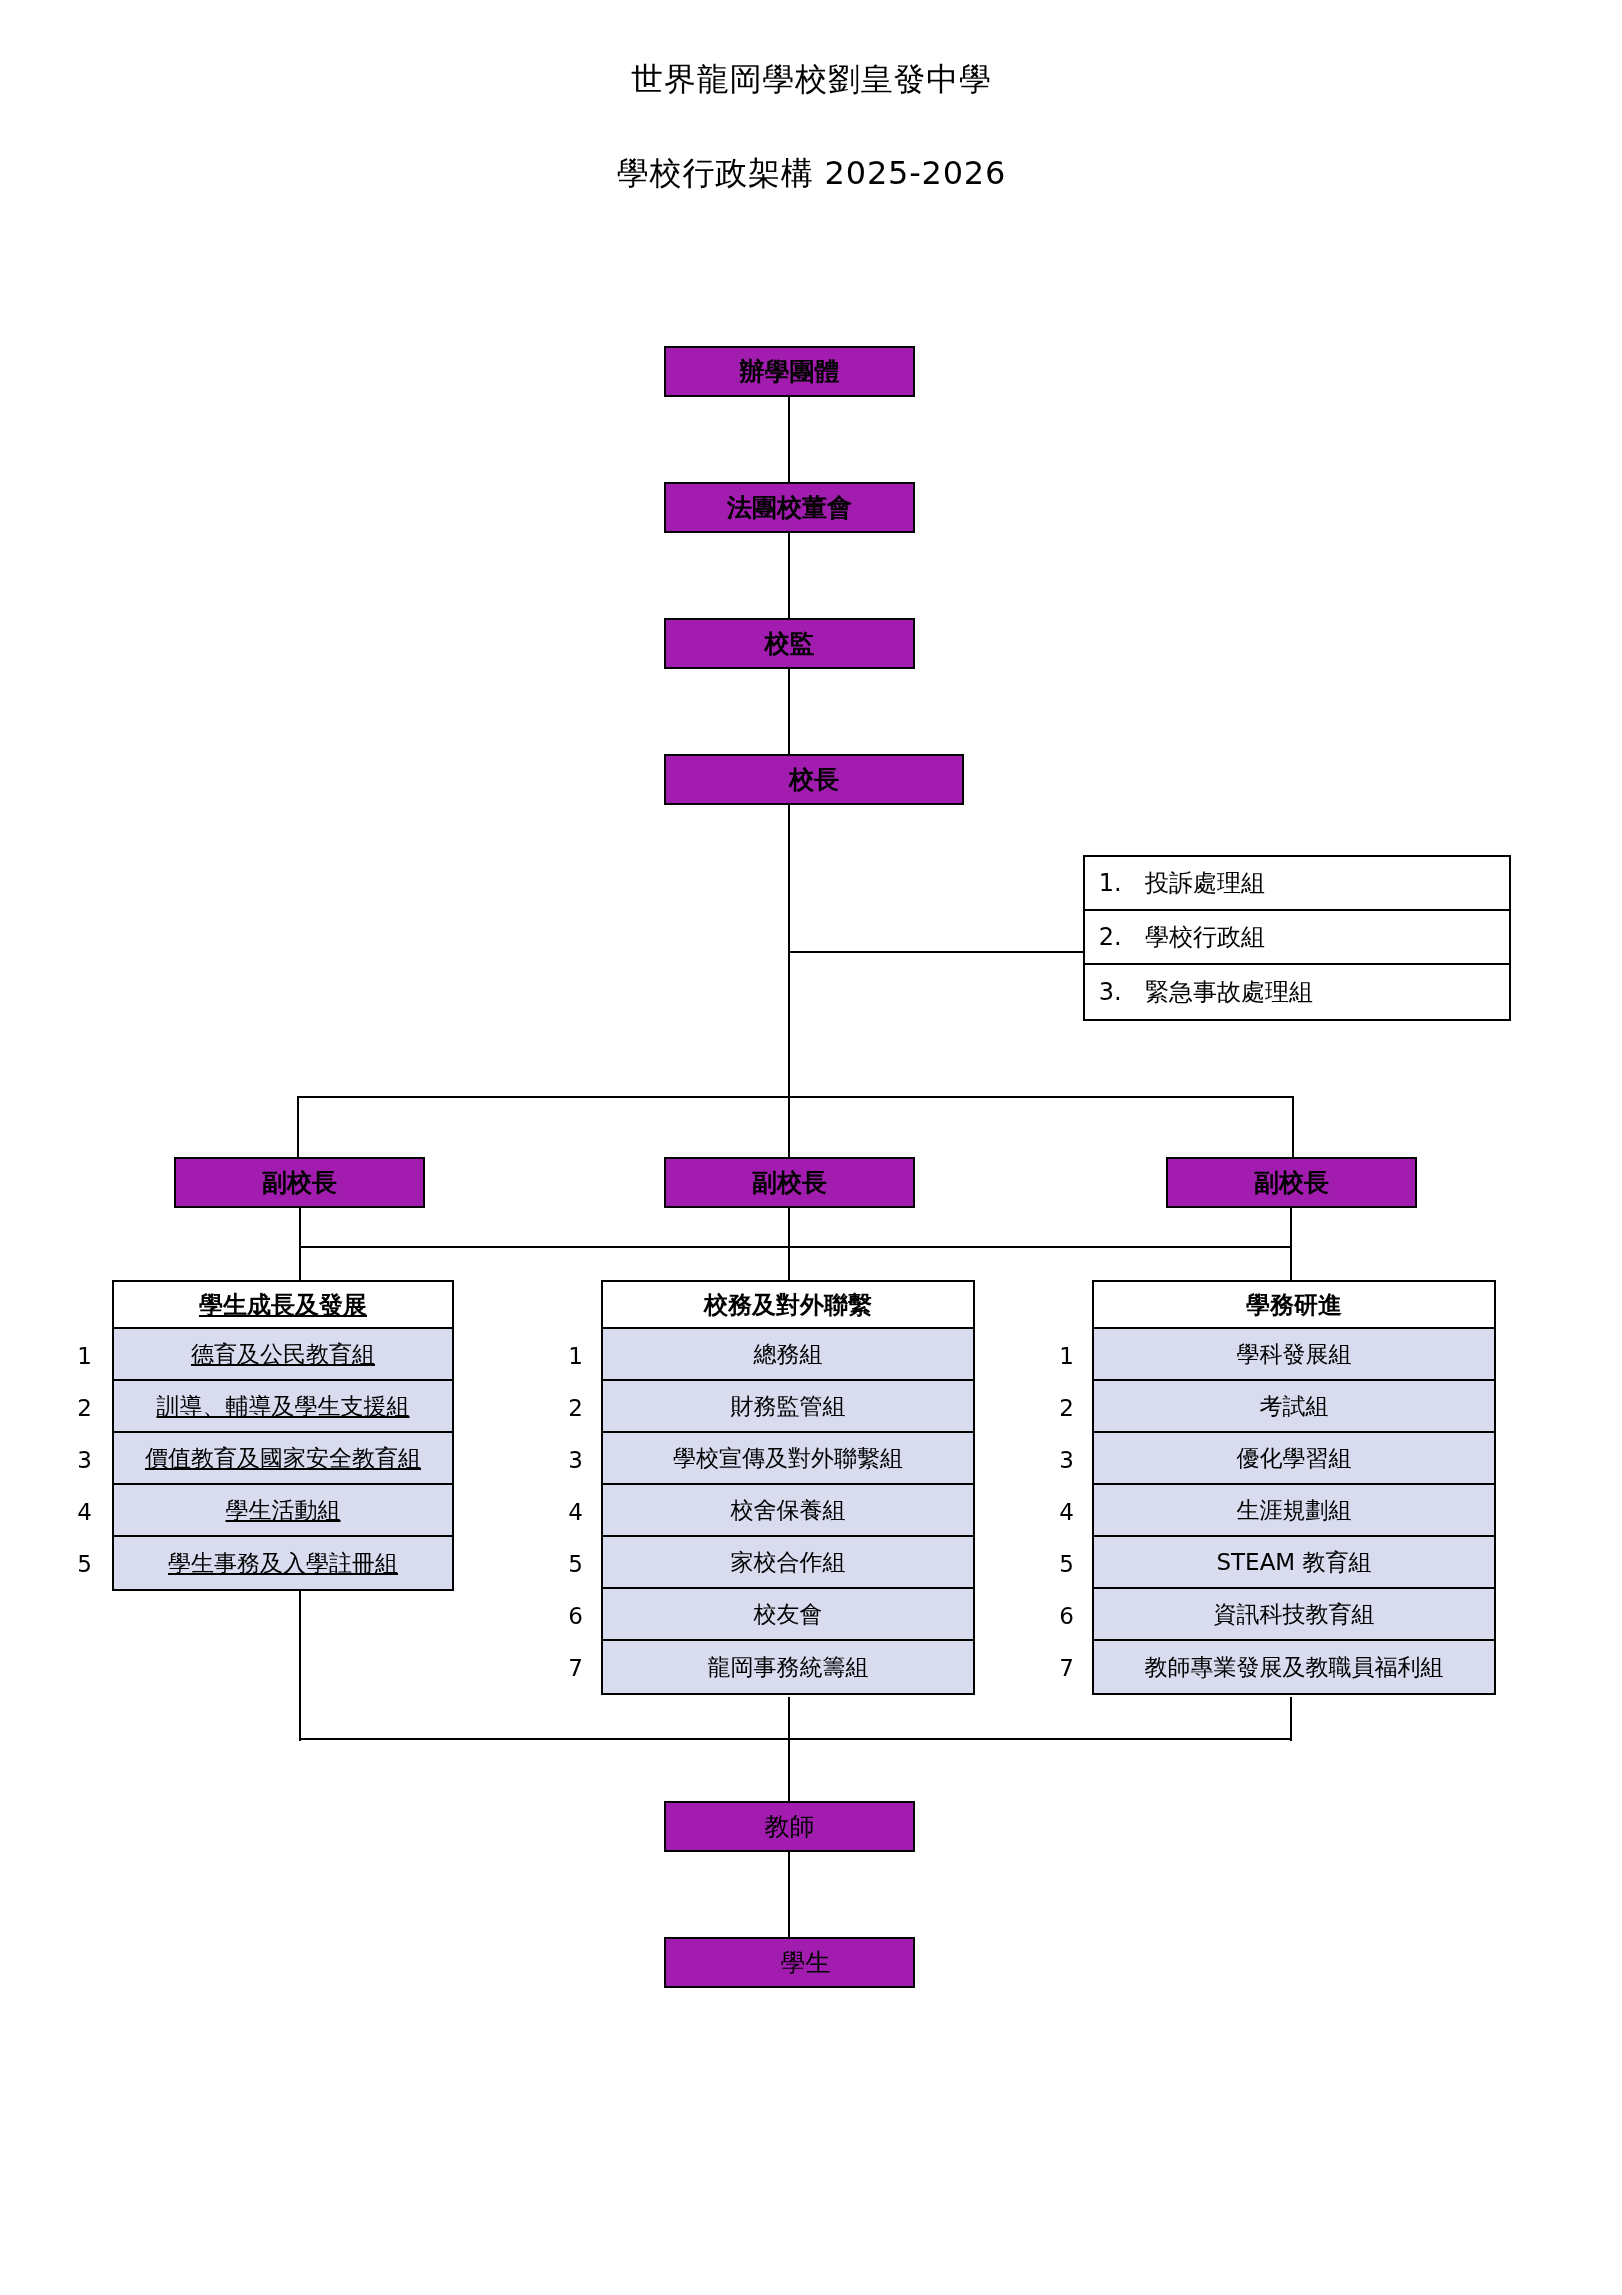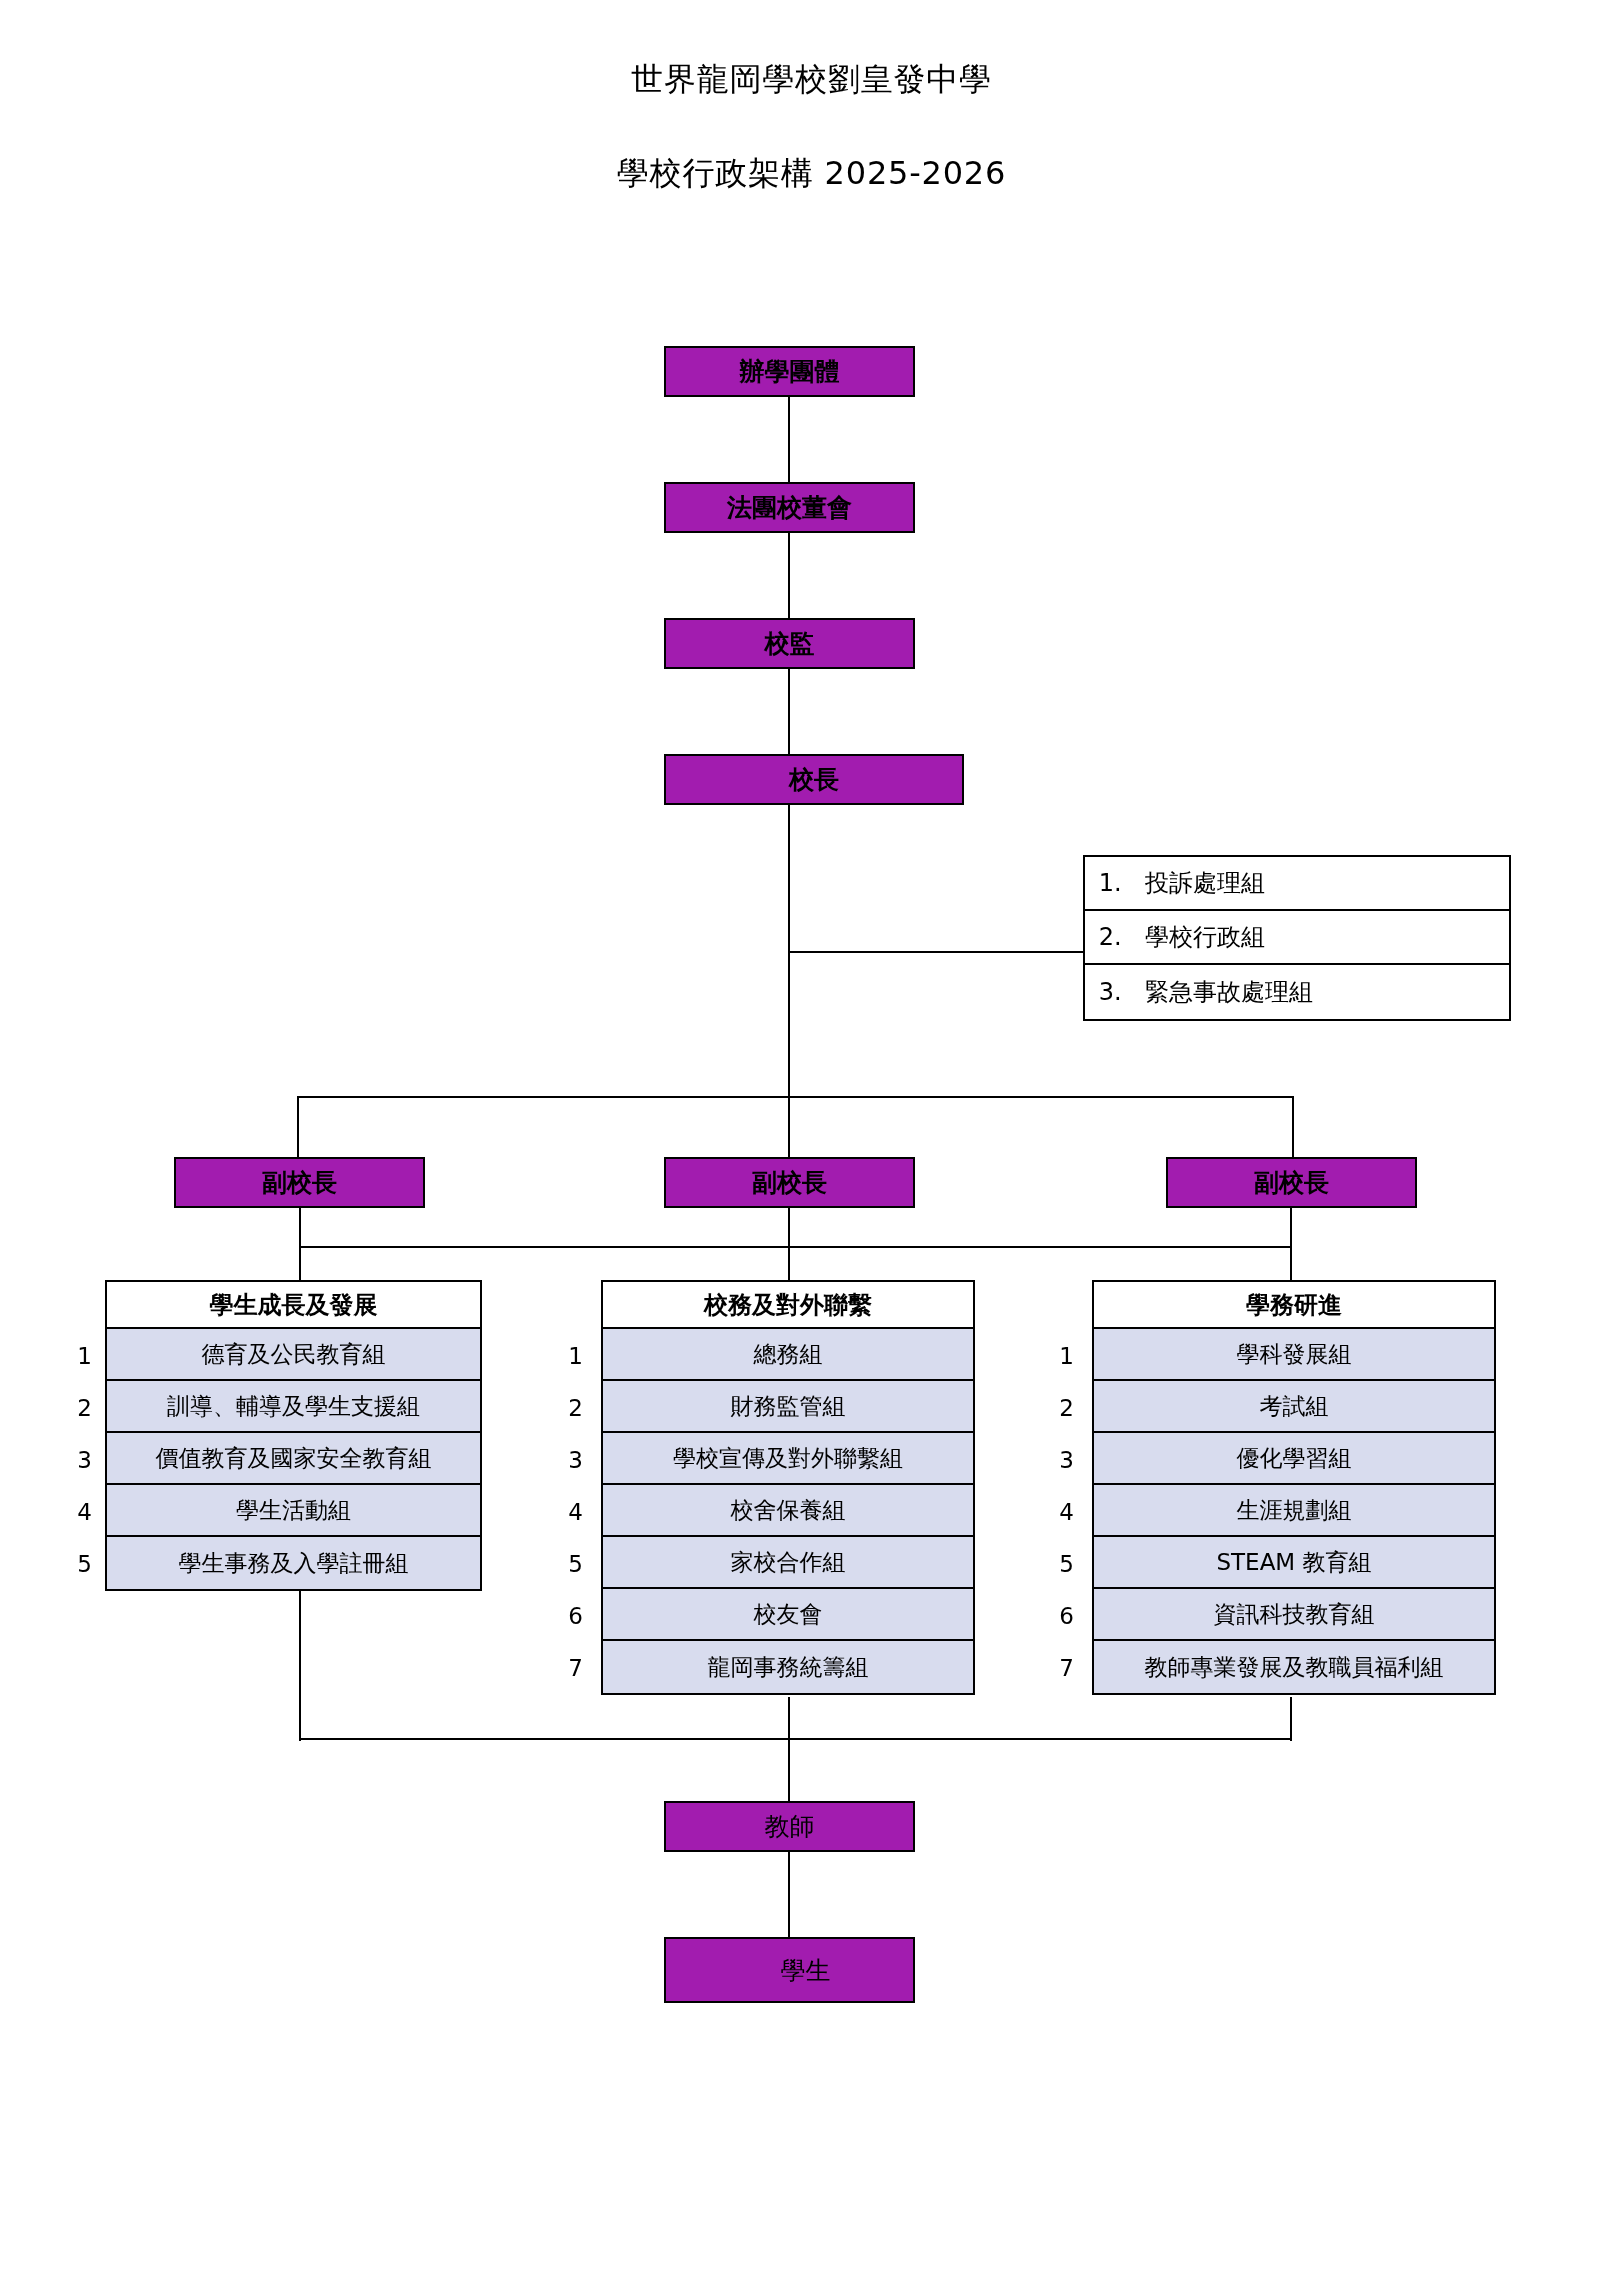--- a/index.html
+++ b/index.html
@@ -182,21 +182,21 @@
   <div class="vline" style="left:1290px; top:1207px; height:107px;"></div>
   <div class="hline" style="left:299px; top:1246px; width:993px;"></div>
 
   <div class="dept-nums" style="left:61px; top:1330px;">
     <div class="dept-num">1</div>
     <div class="dept-num">2</div>
     <div class="dept-num">3</div>
     <div class="dept-num">4</div>
     <div class="dept-num">5</div>
   </div>
-  <div class="dept-table" style="left:105px; top:1280px; width:377px;">
+  <div class="dept-table" style="left:112px; top:1280px; width:342px;text-decoration:underline;">
     <div class="dept-head">學生成長及發展</div>
     <div class="dept-row">德育及公民教育組</div>
     <div class="dept-row">訓導、輔導及學生支援組</div>
     <div class="dept-row">價值教育及國家安全教育組</div>
     <div class="dept-row">學生活動組</div>
     <div class="dept-row">學生事務及入學註冊組</div>
   </div>
 
   <div class="dept-nums" style="left:552px; top:1330px;">
     <div class="dept-num">1</div>
@@ -239,16 +239,16 @@
   </div>
 
   <div class="vline" style="left:299px;  top:1590px; height:151px;"></div>
   <div class="vline" style="left:788px; top:1697px; height:44px;"></div>
   <div class="vline" style="left:1290px; top:1697px; height:44px;"></div>
   <div class="hline" style="left:299px; top:1738px; width:993px;"></div>
   <div class="vline" style="left:788px; top:1738px; height:63px;"></div>
 
   <div class="node-box" style="left:664px; top:1801px; width:251px; height:51px;">教師</div>
   <div class="vline" style="left:788px; top:1852px; height:101px;"></div>
-  <div class="node-box" style="left:664px; top:1937px; width:251px; height:66px;padding-left:32px;">學生</div>
+  <div class="node-box" style="left:664px; top:1937px; width:251px; height:51px;padding-left:32px;">學生</div>
 
 </div>
 
 
 </body></html>

